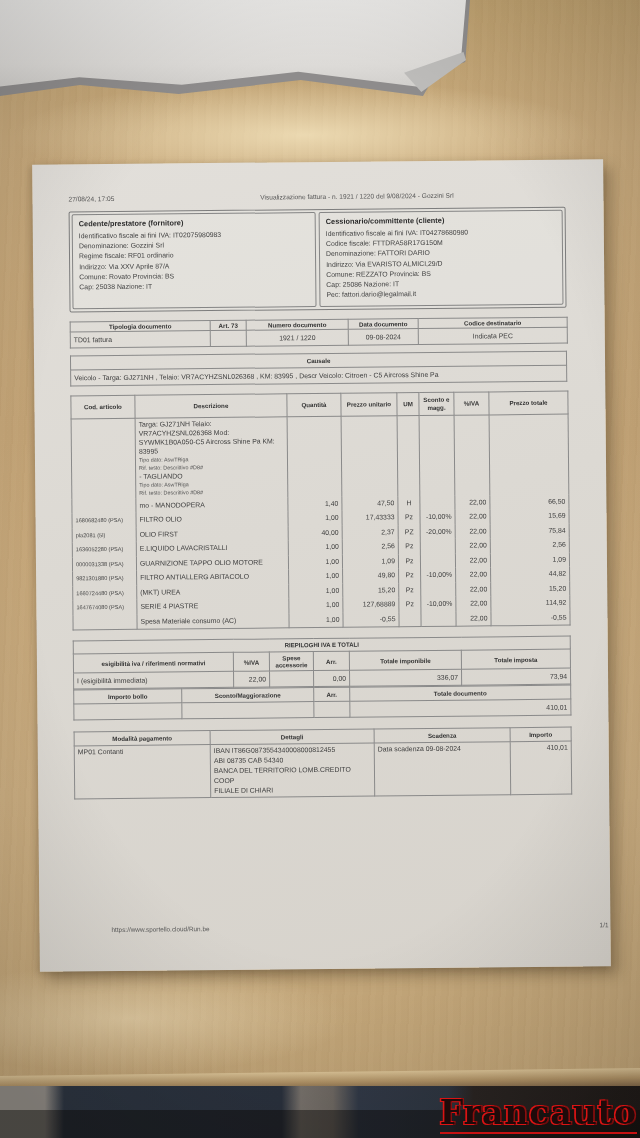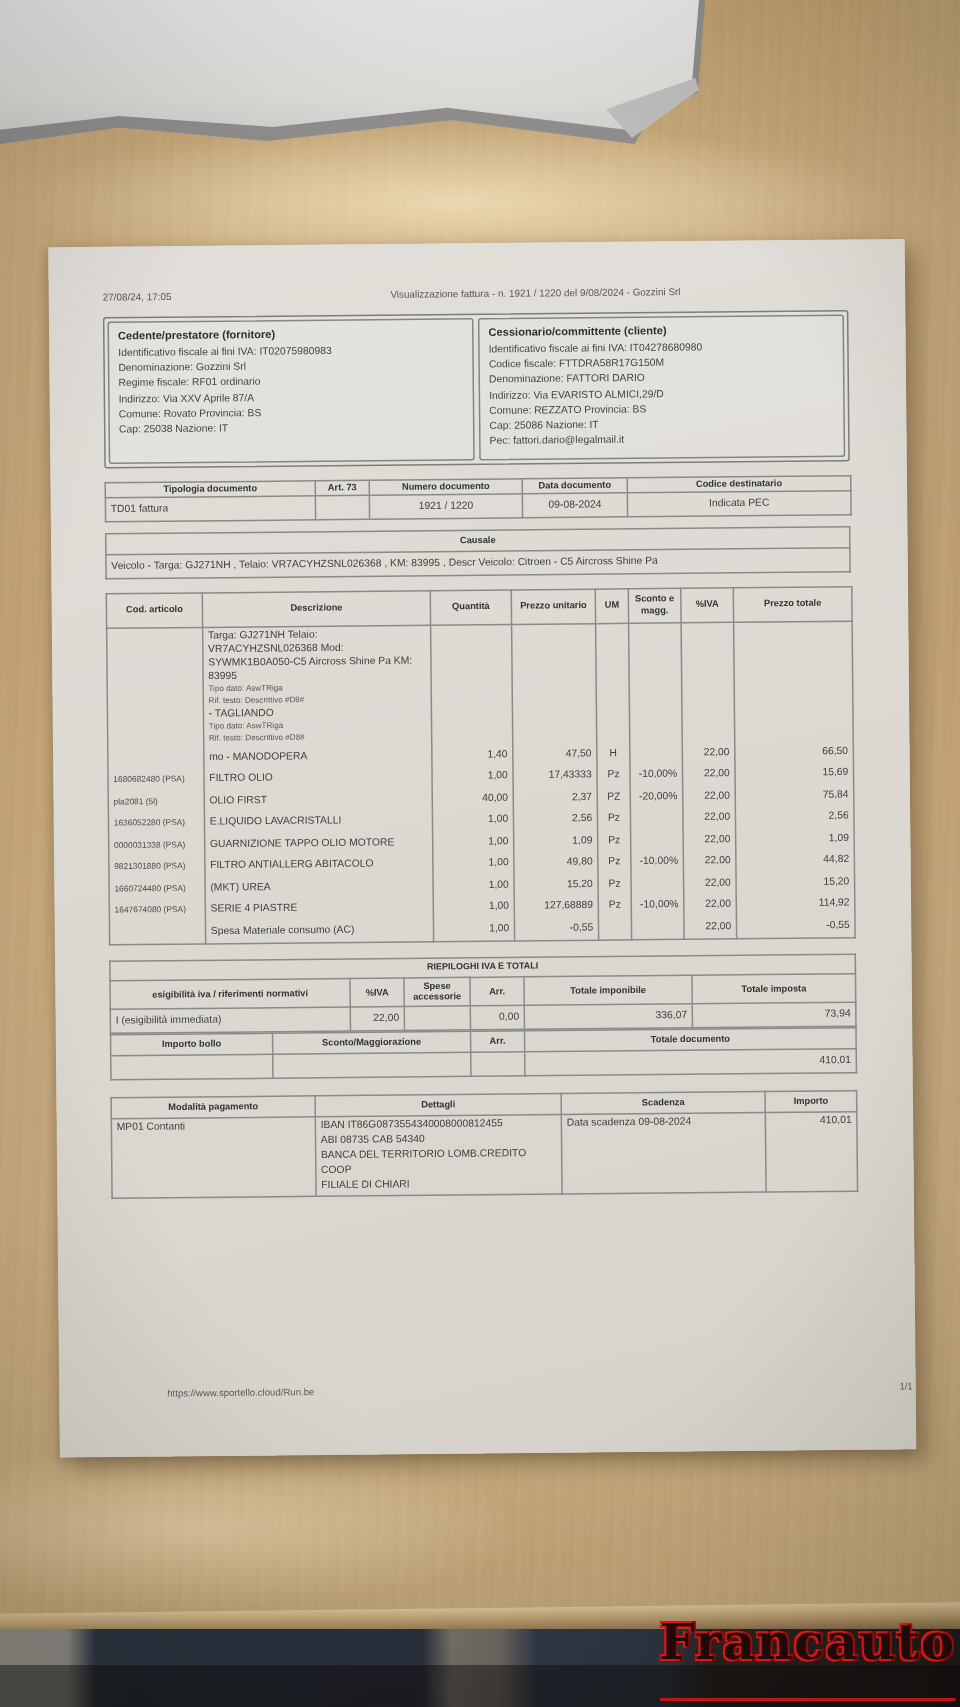--- a/index.html
+++ b/index.html
@@ -86,21 +86,21 @@
   .pay-tbl td{vertical-align:top;font-size:6.9px;line-height:1.45;}
   .pay-tbl td.num{white-space:nowrap;}
   
   .pfoot{position:absolute;left:36px;bottom:38px;width:497px;display:flex;justify-content:space-between;font-size:6.4px;color:#5a5a5a;}
   
   .watermark{
     position:absolute;right:3px;bottom:4px;
     font-family:"DejaVu Serif",serif;font-weight:bold;font-size:33px;letter-spacing:1px;
     color:#1e0a0a;
     text-shadow:-1.4px -1.4px 0 #d91414,1.4px -1.4px 0 #8c0f0f,-1.4px 1.4px 0 #d91414,1.4px 1.4px 0 #6e0b0b;
-    border-bottom:2px solid #c51212;line-height:1.05;padding-bottom:19px;
+    border-bottom:2px solid #c51212;line-height:1.05;padding-bottom:1px;
   }
 </style>
 </head>
 <body>
 
 <div class="photo">
   <div class="grain"></div>
   <div class="glare-top"></div>
   <div class="glare-bottom"></div>
 

